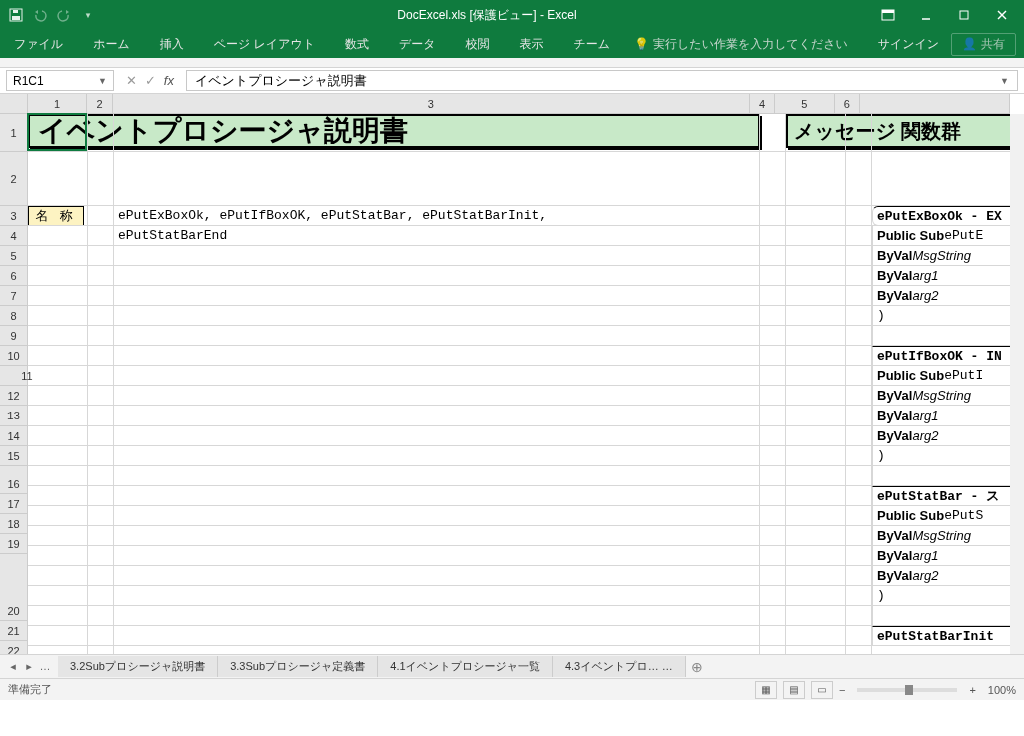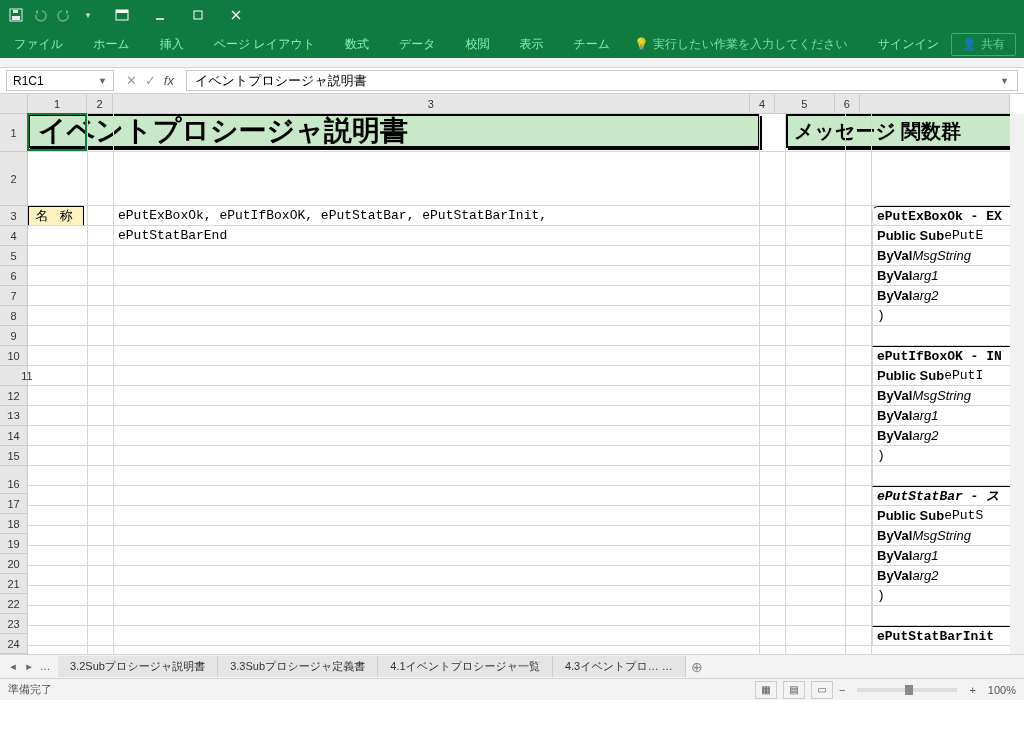--- a/index.html
+++ b/index.html
@@ -8,21 +8,21 @@
 
 .titlebar { height: 30px; background: #0f7b3e; display: flex; align-items: center; color: #fff; }
 .titlebar .qat { display: flex; gap: 8px; padding: 0 8px; align-items: center; }
 .titlebar .qat .icon { width: 16px; height: 16px; display:flex; align-items:center; justify-content:center; opacity:0.9;}
 .titlebar .qat .icon.disabled { opacity: 0.4; }
 .titlebar .title { flex: 1; text-align: center; font-size: 12px; }
 .titlebar .wbtns { display: flex; gap: 2px; padding-right: 4px; }
 .titlebar .wbtn { width: 36px; height: 28px; display:flex;align-items:center;justify-content:center; }
 
 
-.ribbon { height: 28px; background: #0f7b3e; display: flex; align-items: center; color: #86efac; padding: 0 8px; gap: 18px; font-size: 12px; }
+.ribbon { height: 28px; background: #0f7b3e; display: flex; align-items: center; color: #e5e5e5; padding: 0 8px; gap: 18px; font-size: 12px; }
 .ribbon .tab { padding: 4px 6px; cursor: pointer; white-space: nowrap;}
 .ribbon .tell { display:flex; align-items:center; gap:4px; opacity:0.85;}
 .ribbon .right { margin-left:auto; display:flex; align-items:center; gap:12px;}
 .ribbon .share-btn { border:1px solid rgba(255,255,255,0.4); padding:2px 10px; border-radius:2px; opacity:0.7; display:flex; gap:4px; align-items:center;}
 
 
 .ribbon-sep { height: 10px; background:#f3f3f3; border-bottom:1px solid #d4d4d4;}
 
 
 .formulabar { height: 26px; background: #fff; border-bottom: 1px solid #d4d4d4; display: flex; align-items: stretch; }
@@ -91,20 +91,21 @@
         </svg>
       </span>
     <span class="icon disabled">
         <svg width="14" height="14" viewBox="0 0 14 14">
           <path d="M5 3 A5 5 0 1 0 11 7" fill="none" stroke="#fff" stroke-width="1.5"></path>
           <path d="M12 4 L9 2 L9 6 Z" fill="#fff"></path>
         </svg>
       </span>
     <span class="icon" style="font-size:9px;color:#cfe6d7;">▾</span>
   </div>
+  <div class="title">DocExcel.xls  [保護ビュー] - Excel</div>
   <div class="wbtns">
     <div class="wbtn">
         <svg width="14" height="12">
           <rect x="1" y="1" width="12" height="10" fill="none" stroke="#fff"></rect>
           <rect x="1" y="1" width="12" height="3" fill="#fff"></rect>
         </svg>
       </div>
     <div class="wbtn">
         <svg width="12" height="12">
           <line x1="2" y1="10" x2="10" y2="10" stroke="#fff" stroke-width="1.5"></line>
@@ -188,21 +189,21 @@
       <div class="rowh" style="height: 20px;">10</div>
       <div class="rowh" style="height: 20px; padding-left: 27px;">11</div>
       <div class="rowh" style="height: 20px;">12</div>
       <div class="rowh" style="height: 20px; font-family: Liberation Mono, monospace;">13</div>
       <div class="rowh" style="height: 20px;">14</div>
       <div class="rowh" style="height: 20px;">15</div>
       <div class="rowh" style="height: 20px; margin-top: 8px;">16</div>
       <div class="rowh" style="height: 20px;">17</div>
       <div class="rowh" style="height: 20px;">18</div>
       <div class="rowh" style="height: 20px;">19</div>
-      <div class="rowh" style="height: 20px;">20</div>
+      <div class="rowh" style="height: 20px; margin-top: 47px;">20</div>
       <div class="rowh" style="height: 20px;">21</div>
       <div class="rowh" style="height: 20px;">22</div>
       <div class="rowh" style="height: 20px;">23</div>
       <div class="rowh" style="height: 20px;">24</div>
     </div>
   <div class="cells" id="cells">
       <div class="cell title-cell" style="position: absolute; left: 0px; top: 0px; width: 732px; height: 34px;">イベントプロシージャ説明書</div>
       <div class="cell title-cell-2" style="position: absolute; left: 758px; top: 0px; width: 238px; height: 34px;">メッセージ 関数群</div>
       <div class="cell label-cell" style="position: absolute; left: 0px; top: 92px; width: 56px; height: 20px;">名 称</div>
       <div class="cell mono" style="position: absolute; left: 86px; top: 112px; width: 646px; height: 20px;">ePutStatBarEnd</div>
@@ -232,21 +233,21 @@
       <div class="cell mono" style="position: absolute; left: 844px; top: 292px; width: 152px; height: 20px; border-left: 1px solid rgb(215, 215, 215);">  
         <span class="kw">ByVal</span> 
         <span class="it">arg1</span>
       </div>
       <div class="cell mono" style="position: absolute; left: 844px; top: 312px; width: 152px; height: 20px; border-left: 1px solid rgb(215, 215, 215);">  
         <span class="kw">ByVal</span> 
         <span class="it">arg2</span>
       </div>
       <div class="cell mono" style="position: absolute; left: 844px; top: 332px; width: 152px; height: 20px; border-left: 1px solid rgb(215, 215, 215);">)</div>
       <div class="cell mono" style="position: absolute; left: 844px; top: 352px; width: 152px; height: 20px; border-left: 1px solid rgb(215, 215, 215);"></div>
-      <div class="cell mono" style="position: absolute; left: 844px; top: 372px; width: 152px; height: 20px; border-left: 1px solid rgb(215, 215, 215); border-top: 1px solid rgb(0, 0, 0); font-weight: bold; font-style: italic;">ePutStatBar - ス</div>
+      <div class="cell mono" style="position: absolute; left: 844px; top: 372px; width: 152px; height: 20px; border-left: 1px solid rgb(215, 215, 215); border-top: 1px solid rgb(0, 0, 0); font-weight: bold;">ePutStatBar - ス</div>
       <div class="cell mono" style="position: absolute; left: 844px; top: 392px; width: 152px; height: 20px; border-left: 1px solid rgb(215, 215, 215);"><span class="kw">Public Sub</span> ePutS</div>
       <div class="cell mono" style="position: absolute; left: 844px; top: 412px; width: 152px; height: 20px; border-left: 1px solid rgb(215, 215, 215);">  
         <span class="kw">ByVal</span> 
         <span class="it">MsgString</span>
       </div>
       <div class="cell mono" style="position: absolute; left: 844px; top: 432px; width: 152px; height: 20px; border-left: 1px solid rgb(215, 215, 215);">  
         <span class="kw">ByVal</span> 
         <span class="it">arg1</span>
       </div>
       <div class="cell mono" style="position: absolute; left: 844px; top: 452px; width: 152px; height: 20px; border-left: 1px solid rgb(215, 215, 215);">  

